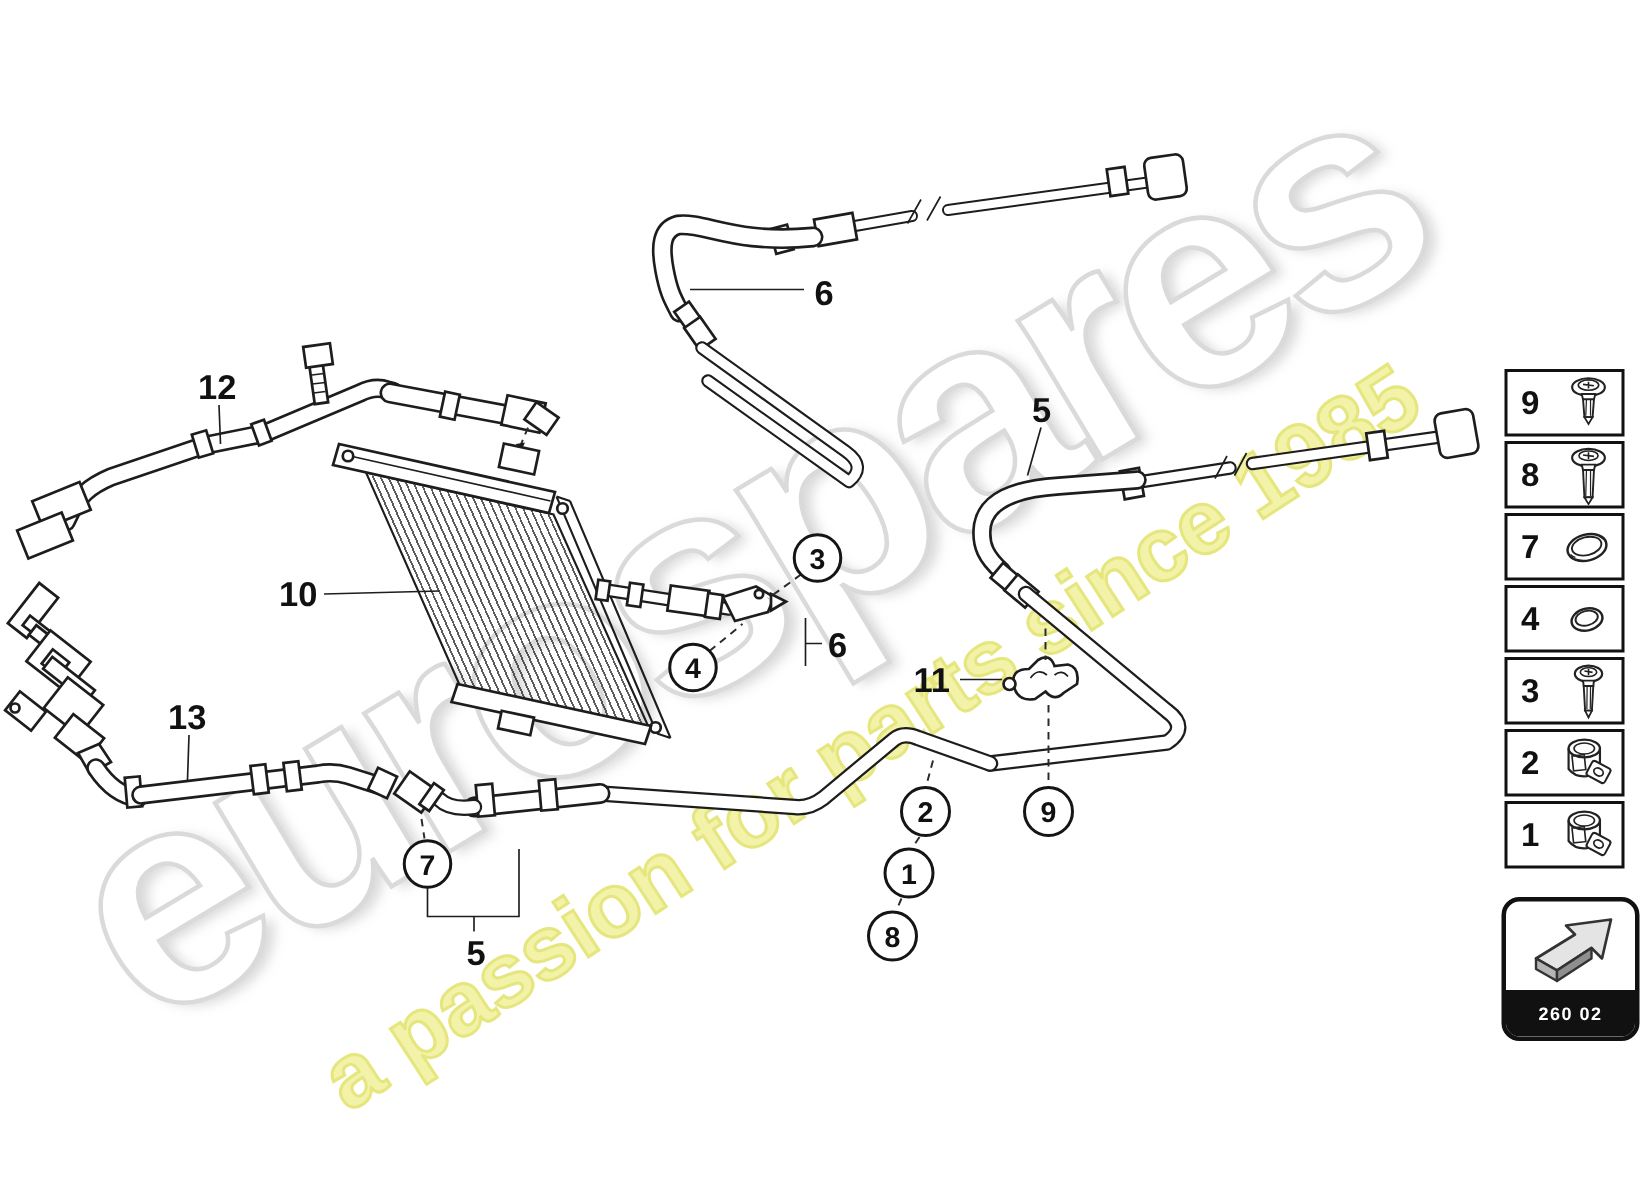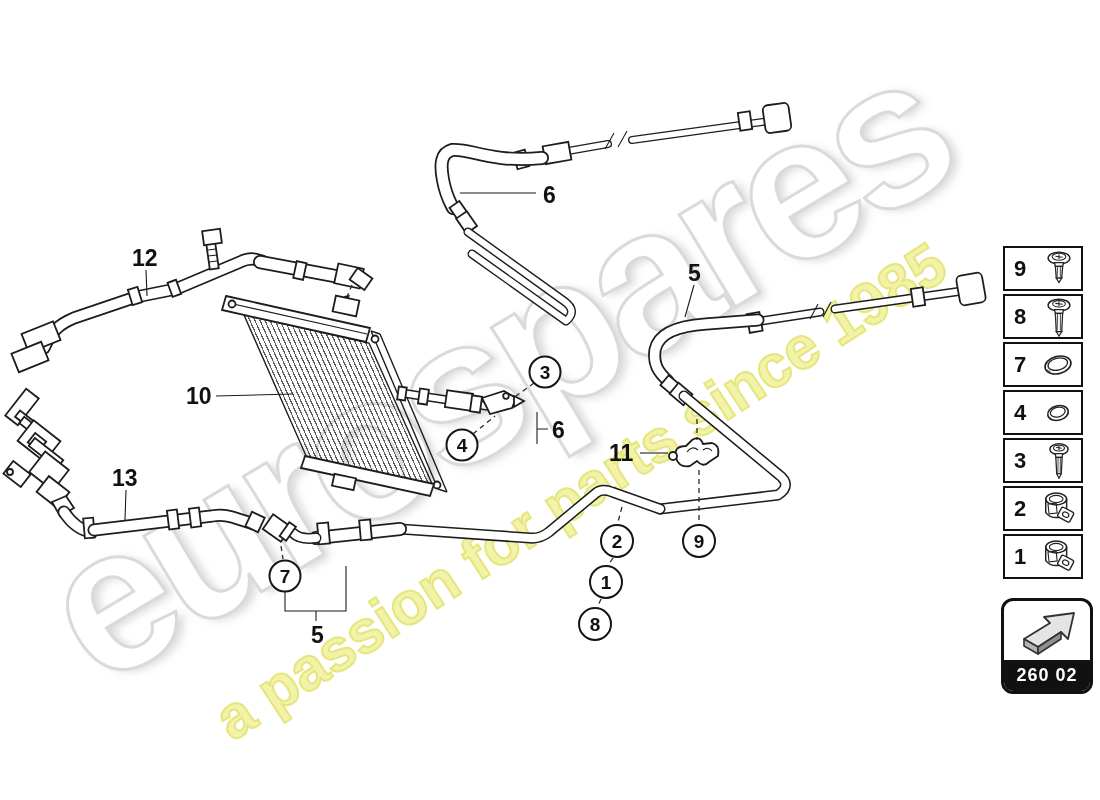--- a/index.html
+++ b/index.html
@@ -60,21 +60,21 @@
   }
   .cell .num{font-weight:bold;font-size:22px;color:#111;}
   
   #codebox{
     position:absolute;left:1001px;top:598px;width:92px;height:96px;
     box-sizing:border-box;border:3px solid #111;border-radius:12px;background:#fff;
     overflow:hidden;display:flex;flex-direction:column;
   }
   #codebox .arrowarea{flex:1;display:flex;align-items:center;justify-content:center;}
   #codebox .codeband{
-    height:31px;background:#111;color:#fff;font-weight:bold;font-size:18px;
+    height:31px;background:#111;color:#fff;font-weight:bold;font-size:12px;
     display:flex;align-items:center;justify-content:center;letter-spacing:1px;
   }
 </style>
 </head>
 <body>
 
 <div id="stage">
 
   <div class="wm-euro">eurospares</div>
   <div class="wm-tagline">a passion for parts since 1985</div>

